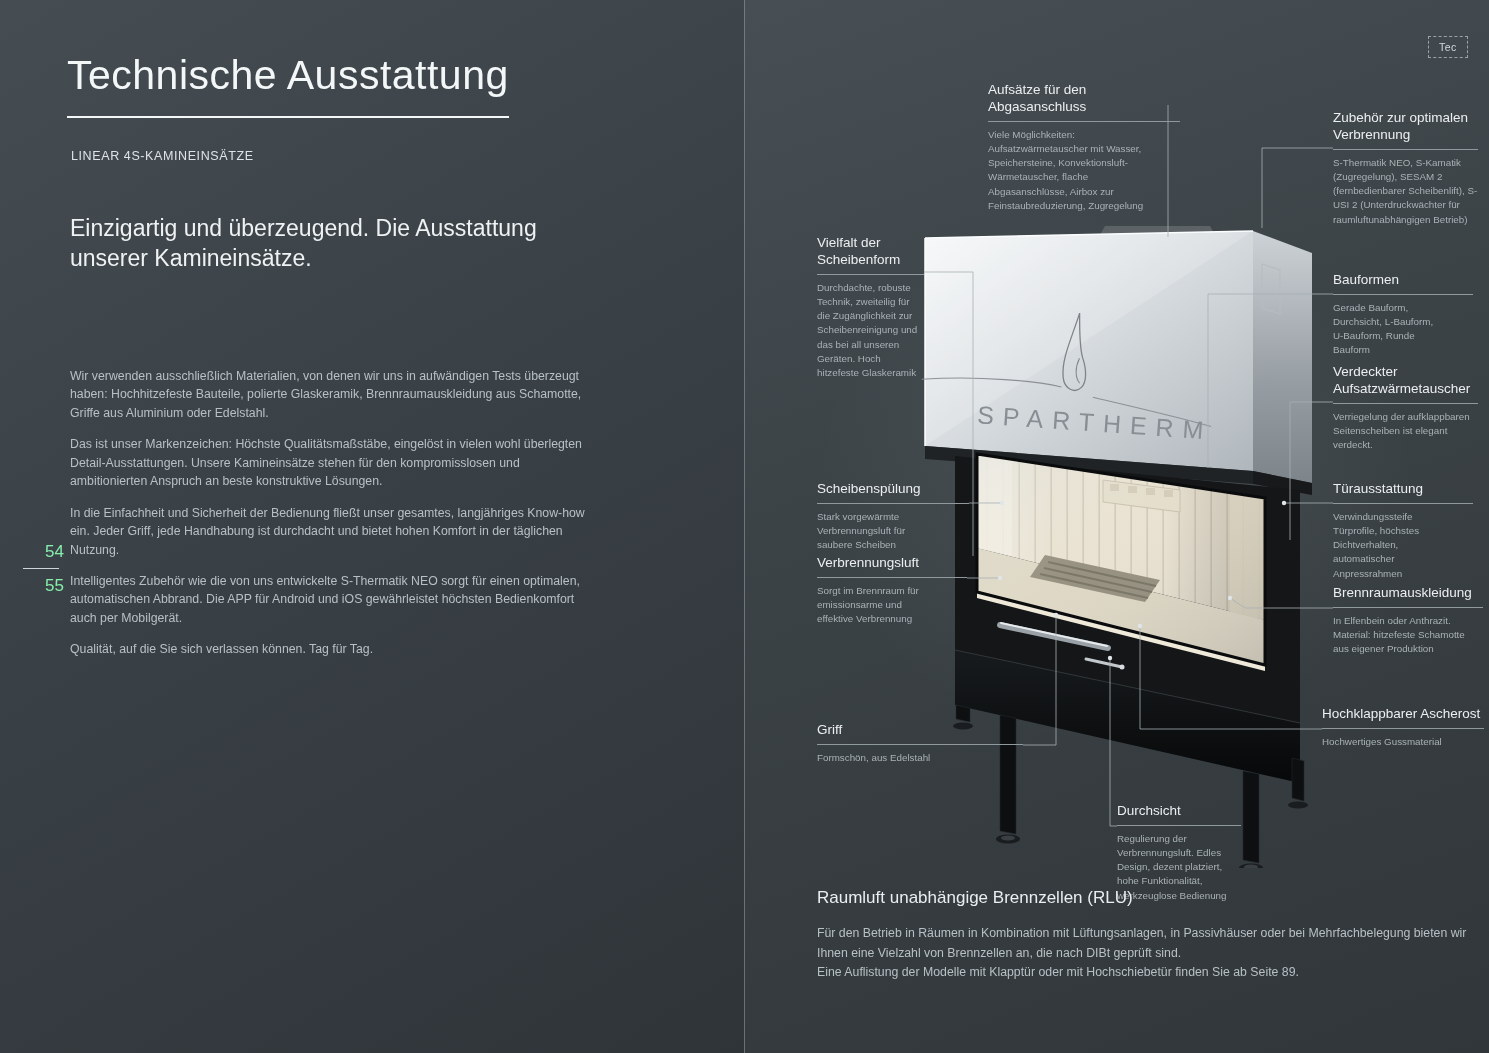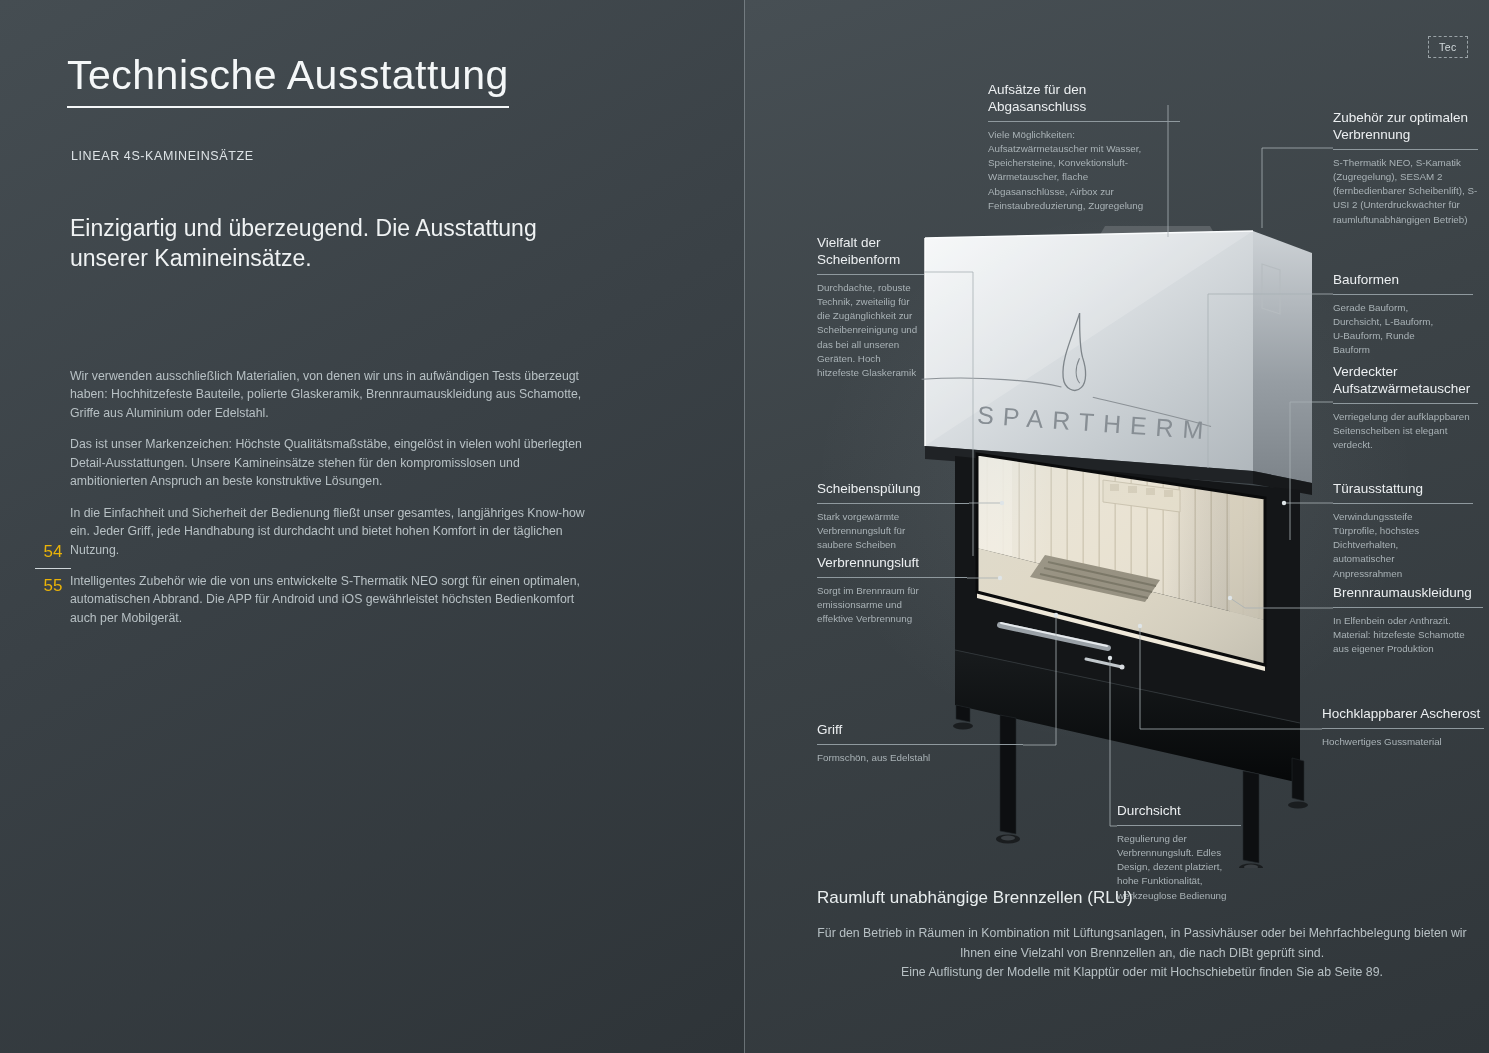--- a/index.html
+++ b/index.html
@@ -11,44 +11,44 @@
   }
   .page-half{position:absolute;top:0;height:1053px;}
   #left-page{left:0;width:745px;background:linear-gradient(150deg,#454d52 0%,#3a4146 45%,#2e3438 100%);}
   #right-page{left:745px;width:744px;background:linear-gradient(160deg,#474f54 0%,#3c4347 40%,#30363a 100%);}
   #glow{position:absolute;left:745px;top:0;width:744px;height:1053px;
     background:radial-gradient(ellipse 430px 380px at 370px 480px,rgba(200,210,216,0.10),rgba(200,210,216,0) 70%);}
   #divider{position:absolute;left:744px;top:0;width:1px;height:1053px;background:rgba(195,205,210,0.40);}
 
   
   #doc-title{position:absolute;left:67px;top:52px;font-size:41px;font-weight:400;color:#f4f7f8;
-    letter-spacing:0.5px;border-bottom:2px solid #f4f7f8;padding-bottom:7px;}
+    letter-spacing:0.5px;border-bottom:2px solid #f4f7f8;padding-bottom:17px;}
   #doc-subtitle{position:absolute;left:71px;top:149px;font-size:12.5px;color:#dde3e6;letter-spacing:0.6px;}
   #doc-heading{position:absolute;left:70px;top:214px;width:486px;font-size:23px;line-height:1.3;
     font-weight:400;color:#eff2f3;}
   #paragraphs{position:absolute;left:70px;top:367px;width:528px;}
   #paragraphs p{margin:0 0 13px 0;font-size:12.3px;line-height:1.5;color:#b7c0c4;}
-  #page-numbers{position:absolute;left:30px;top:543px;width:46px;text-align:center;color:#eab308;}
+  #page-numbers{position:absolute;left:18px;top:543px;width:46px;text-align:right;color:#86efac;}
   #page-numbers .num{font-size:17px;line-height:1;}
   #page-numbers .rule{width:36px;height:1px;background:#cfd6d9;margin:8px auto;}
 
   
   #tec-badge{position:absolute;left:1428px;top:36px;padding:4px 10px;border:1px dashed #9aa3a7;
     color:#d3dadd;font-size:10.5px;letter-spacing:0.4px;}
 
   
   .callout{position:absolute;}
   .co-title{font-size:13.5px;line-height:1.25;color:#eceff1;padding-bottom:5px;margin-bottom:6px;
     border-bottom:1px solid #8f999e;}
   .co-desc{font-size:9.8px;line-height:1.45;color:#a9b2b6;}
 
   
   #rlu-section{position:absolute;left:817px;top:888px;width:650px;}
   #rlu-title{font-size:17px;color:#e9eeef;margin:0 0 16px 0;font-weight:400;}
-  #rlu-section p{margin:0;font-size:12.3px;line-height:1.6;color:#b7c0c4;text-align:center;}
+  #rlu-section p{margin:0;font-size:12.3px;line-height:1.6;color:#b7c0c4;}
 
   svg{display:block;}
   #fireplace{position:absolute;left:860px;top:218px;}
   #connector-overlay{position:absolute;left:0;top:0;pointer-events:none;}
 </style>
 </head>
 <body>
 
 <div id="page">
   <div id="left-page" class="page-half"></div>
@@ -57,20 +57,21 @@
   <div id="divider"></div>
 
   <div id="doc-title">Technische Ausstattung</div>
   <div id="doc-subtitle">LINEAR 4S-KAMINEINSÄTZE</div>
   <div id="doc-heading">Einzigartig und überzeugend. Die Ausstattung unserer Kamineinsätze.</div>
   <div id="paragraphs">
     <p>Wir verwenden ausschließlich Materialien, von denen wir uns in aufwändigen Tests überzeugt haben: Hochhitzefeste Bauteile, polierte Glaskeramik, Brennraumauskleidung aus Schamotte, Griffe aus Aluminium oder Edelstahl.</p>
     <p>Das ist unser Markenzeichen: Höchste Qualitätsmaßstäbe, eingelöst in vielen wohl überlegten Detail-Ausstattungen. Unsere Kamineinsätze stehen für den kompromisslosen und ambitionierten Anspruch an beste konstruktive Lösungen.</p>
     <p>In die Einfachheit und Sicherheit der Bedienung fließt unser gesamtes, langjähriges Know-how ein. Jeder Griff, jede Handhabung ist durchdacht und bietet hohen Komfort in der täglichen Nutzung.</p>
     <p>Intelligentes Zubehör wie die von uns entwickelte S-Thermatik NEO sorgt für einen optimalen, automatischen Abbrand. Die APP für Android und iOS gewährleistet höchsten Bedienkomfort auch per Mobilgerät.</p>
+    <p>Qualität, auf die Sie sich verlassen können. Tag für Tag.</p>
   </div>
   <div id="page-numbers">
     <div class="num">54</div>
     <div class="rule"></div>
     <div class="num">55</div>
   </div>
 
   <div id="tec-badge">Tec</div>
 
   <svg id="fireplace" width="520" height="650" viewBox="0 0 520 650">

